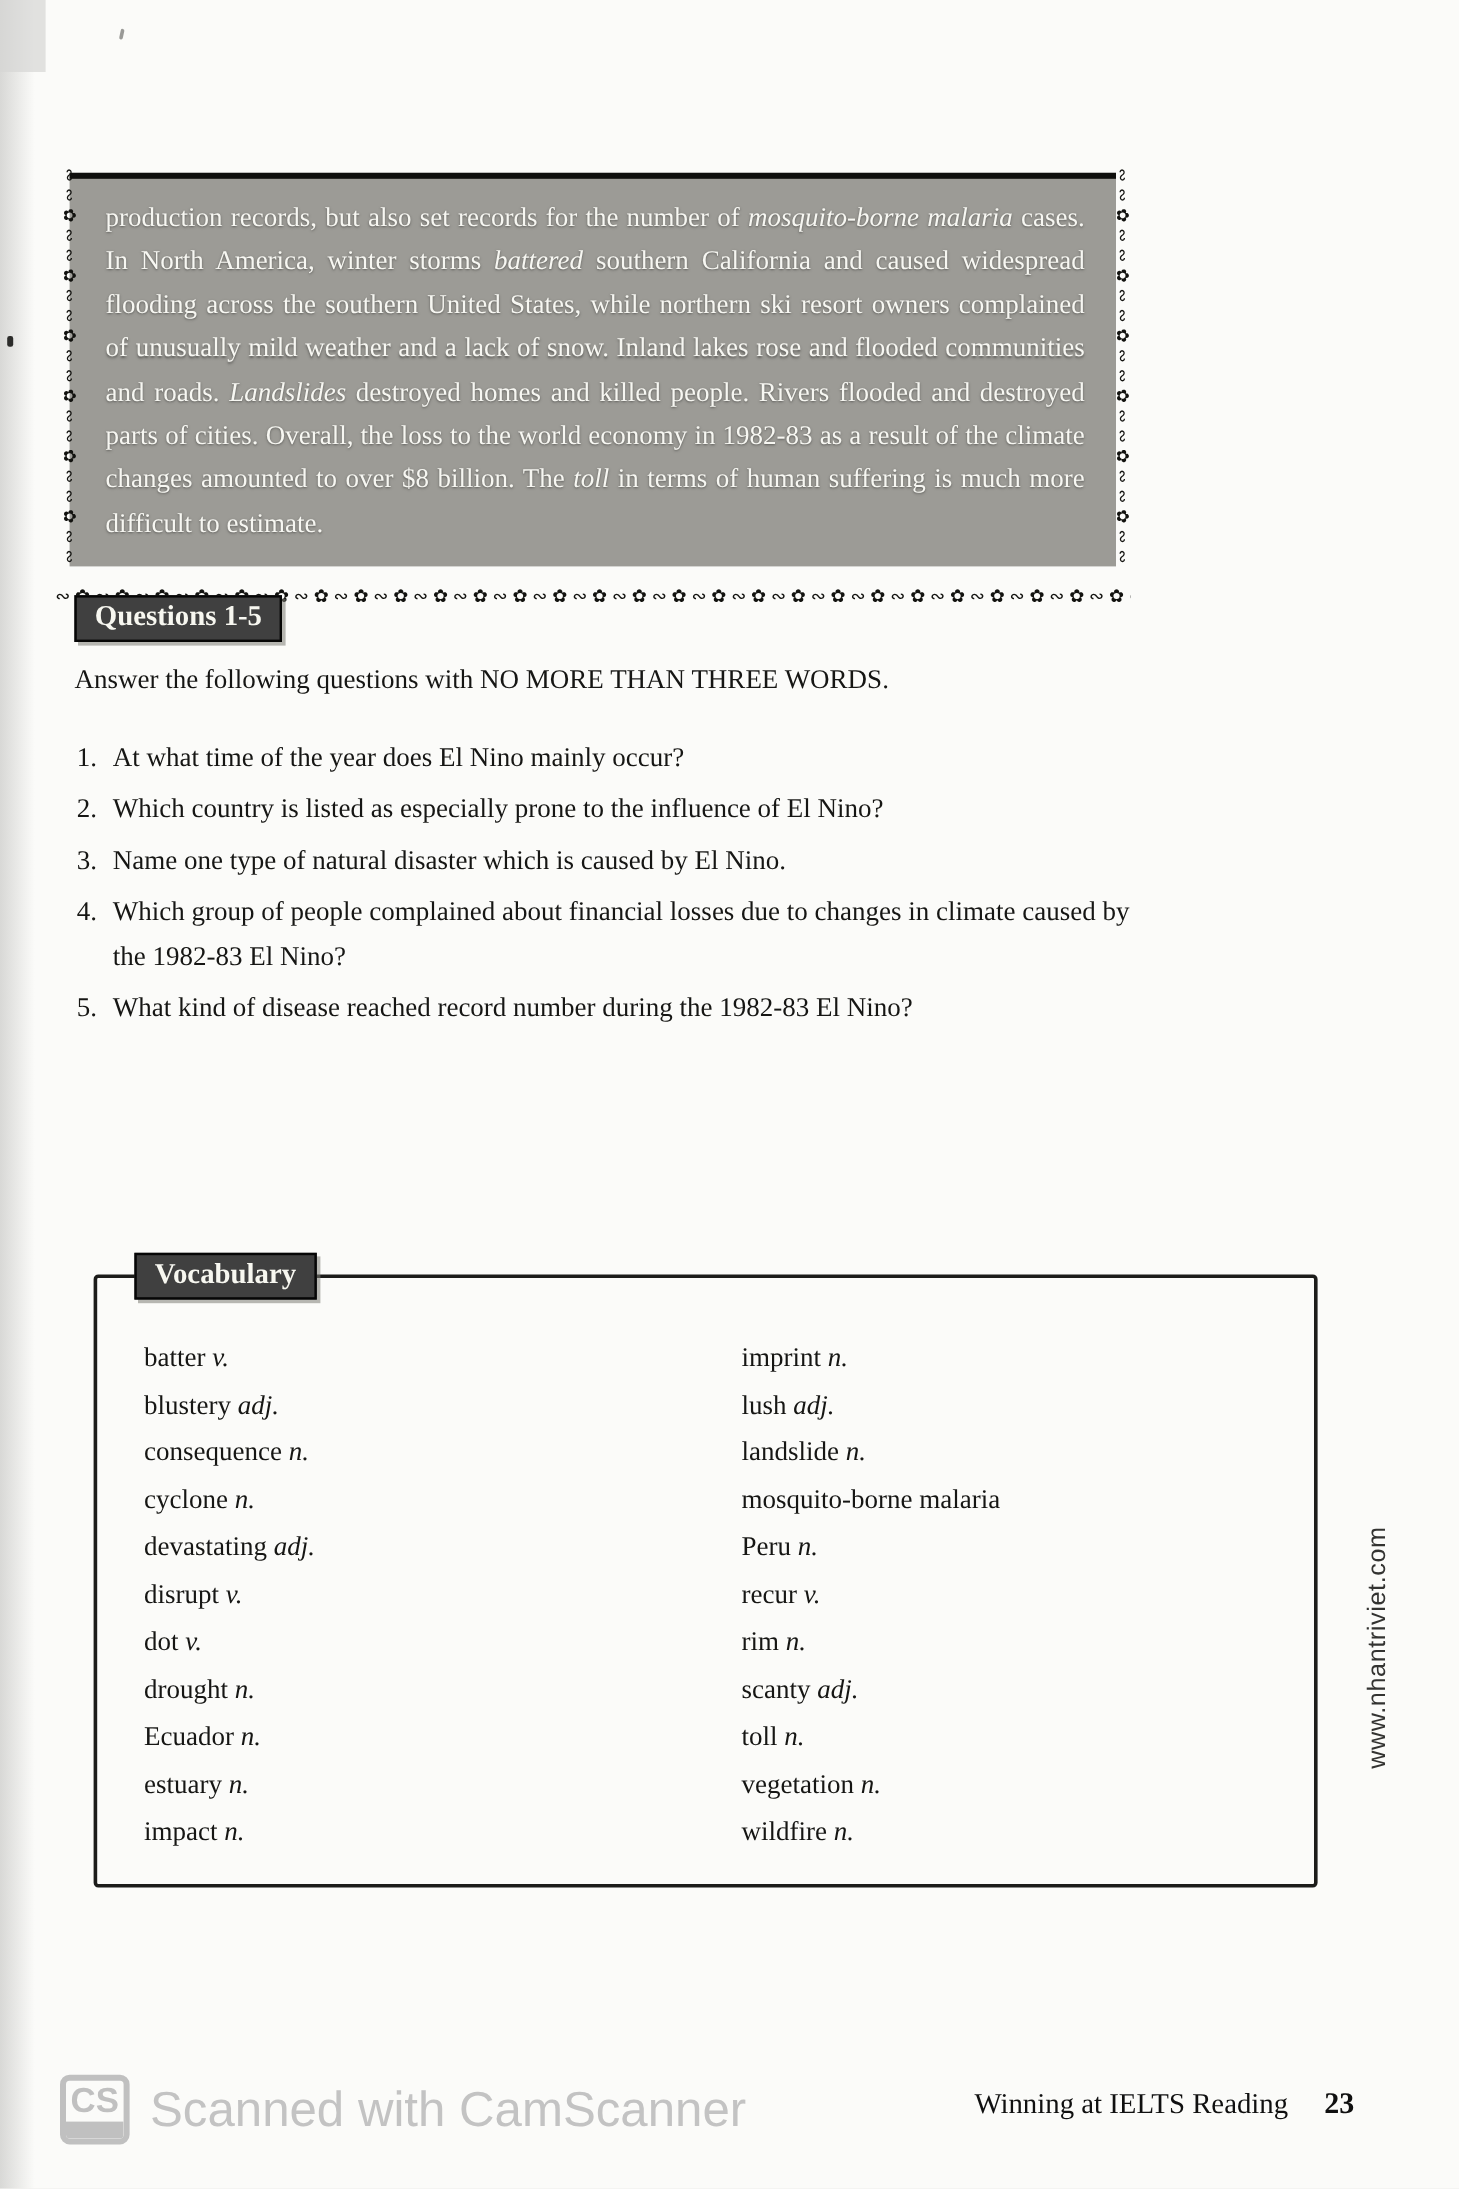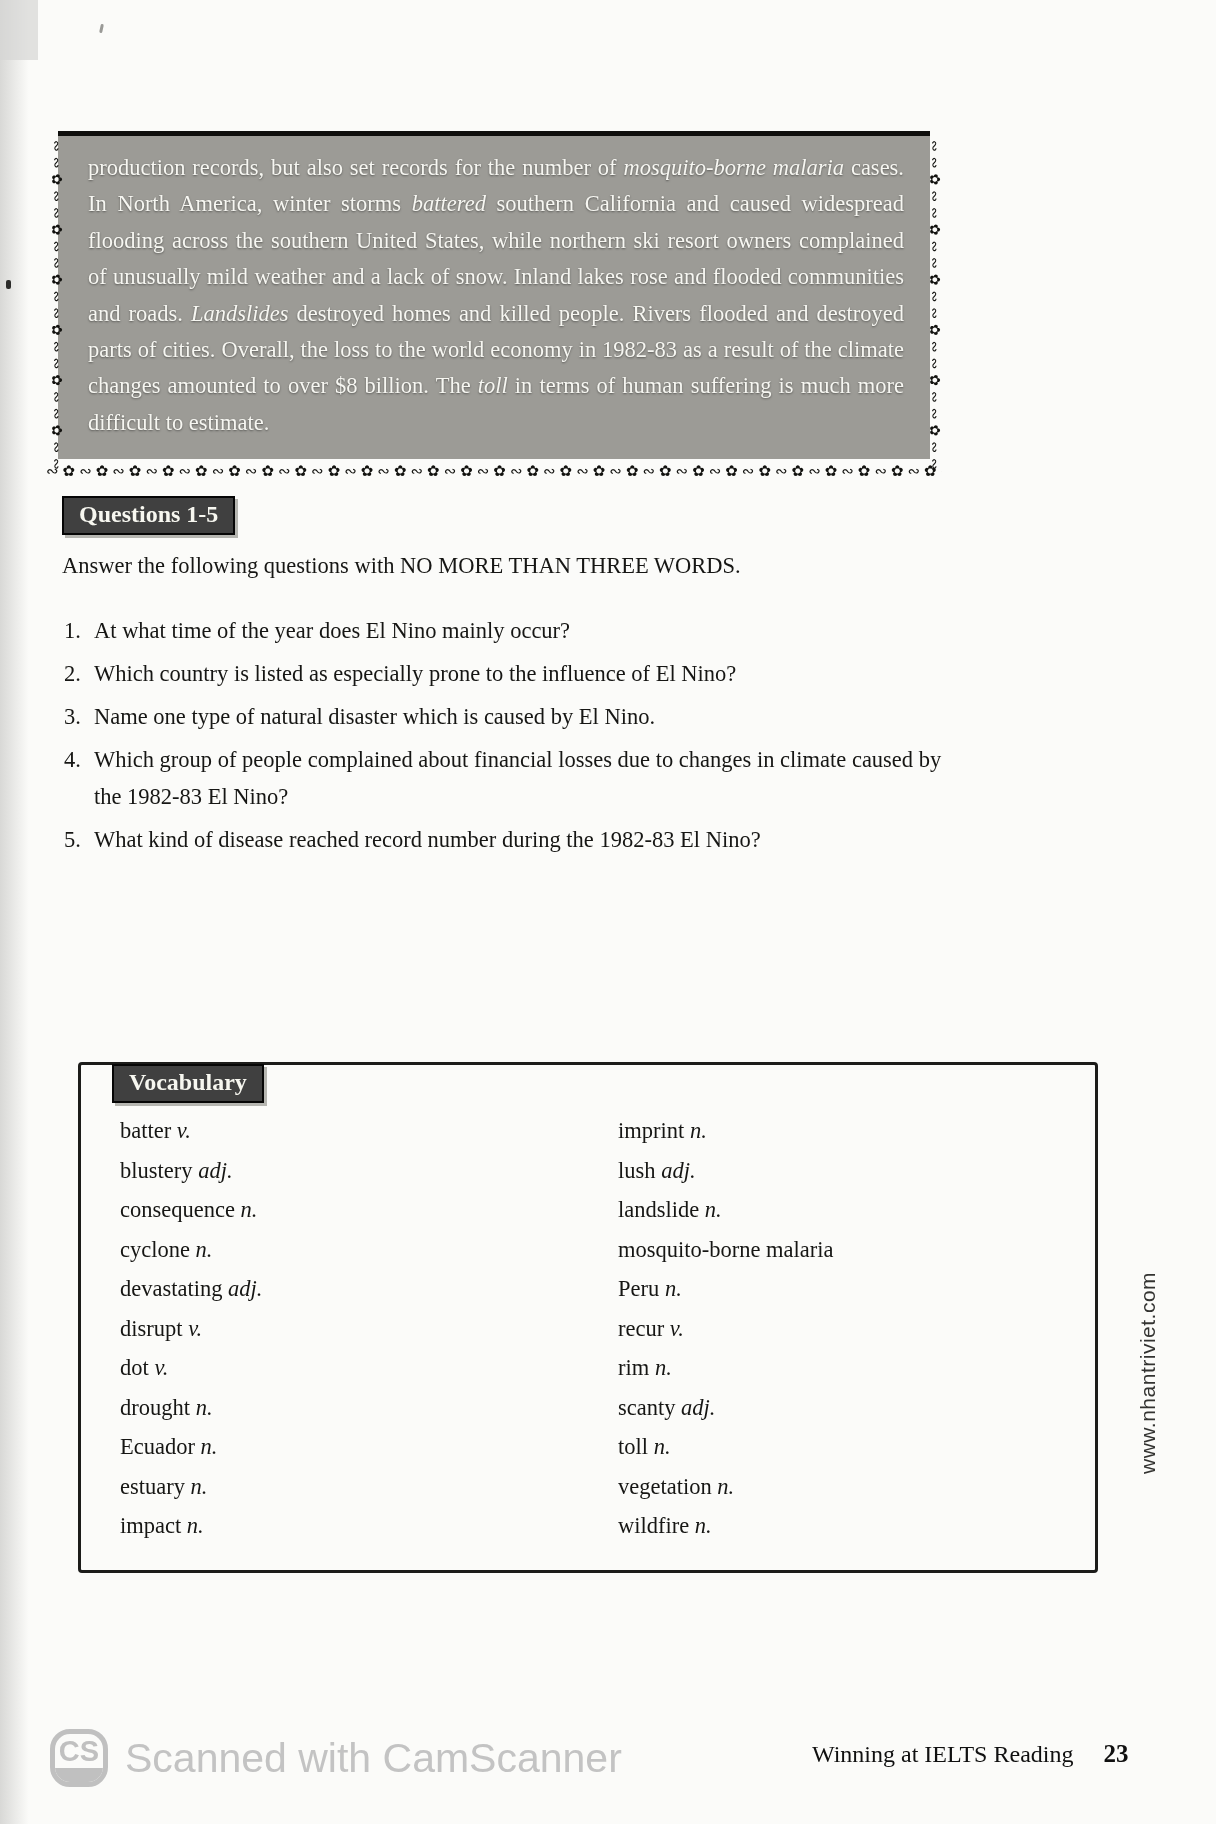--- a/index.html
+++ b/index.html
@@ -12,21 +12,21 @@
   .scan-edge{position:absolute;left:0;top:0;bottom:0;width:34px;
     background:linear-gradient(to right,#d8d8d6 0%,rgba(251,251,249,0) 85%);pointer-events:none;}
   .scan-corner{position:absolute;left:0;top:0;width:38px;height:60px;background:#d6d6d4;
     opacity:.7;pointer-events:none;}
   .speck-a{position:absolute;left:6px;top:280px;width:5px;height:9px;background:#2c2c2a;border-radius:2px;}
   .speck-b{position:absolute;left:100px;top:24px;width:3px;height:9px;background:#9a9a97;border-radius:2px;transform:rotate(12deg);}
 
   
   .passage-wrap{position:absolute;left:44px;top:128px;width:900px;}
   .passage-box{
-    margin:3px 14px;border-top:5px solid #0f0f0d;background:#9c9b96;
+    margin:16px 14px;border-top:5px solid #0f0f0d;background:#9c9b96;
     padding:14px 26px 18px 30px;min-height:289px;
     color:#f7f7f2;font-size:22.5px;line-height:36.4px;text-align:justify;
     text-shadow:0 1px 2px rgba(35,35,32,.55);
   }
   .chain-side{
     position:absolute;top:12px;width:330px;height:20px;
     font-family:"DejaVu Sans",sans-serif;font-size:14px;letter-spacing:5px;color:#12120f;
     white-space:nowrap;overflow:hidden;transform:rotate(90deg);transform-origin:0 0;
   }
   .chain-left{left:21px;}
@@ -52,32 +52,32 @@
   }
   .questions-list li{display:flex;margin-bottom:6px;line-height:37px;}
   .qnum{flex:0 0 30px;}
   .qtext{flex:1;}
 
   
   .vocab-box{
     position:absolute;left:78px;top:1062px;width:1014px;height:505px;
     border:3px solid #1c1c1a;border-radius:4px;background:transparent;
   }
-  .vocab-label{position:absolute;left:112px;top:1044px;z-index:2;margin-top:20px;}
+  .vocab-label{position:absolute;left:112px;top:1044px;z-index:2;}
   .vocab-cols{position:absolute;left:39px;top:46px;right:16px;display:flex;}
   .vocab-col{list-style:none;margin:0;padding:0;font-size:22.5px;}
   .vocab-col.c0{width:498px;flex:0 0 498px;}
   .vocab-col.c1{flex:1;}
   .vocab-col li{line-height:39.5px;}
   .vocab-col .pos{font-style:italic;}
 
   
   .watermark{position:absolute;left:50px;top:1729px;display:flex;align-items:center;gap:17px;}
   .cs-logo{position:relative;width:58px;height:58px;box-sizing:border-box;
-    border:5px solid #c0c0c0;border-radius:20px;background:#fbfbf9;overflow:hidden;}
+    border:5px solid #c0c0c0;border-radius:8px;background:#fbfbf9;overflow:hidden;}
   .cs-letters{position:absolute;left:0;right:0;top:0;text-align:center;
     font-family:"Liberation Sans","DejaVu Sans",sans-serif;font-weight:bold;font-size:29px;
     line-height:34px;color:#c0c0c0;letter-spacing:0;}
   .cs-bar{position:absolute;left:0;right:0;bottom:0;height:14px;background:#c0c0c0;}
   .wm-text{font-family:"Liberation Sans","DejaVu Sans",sans-serif;font-size:41px;color:#c3c3c3;}
   .book-footer{position:absolute;left:812px;top:1740px;display:flex;align-items:baseline;gap:30px;}
   .book-title{font-size:24px;color:#101010;}
   .page-number{font-family:Liberation Serif, serif;font-weight:bold;font-size:25px;color:#101010;}
   .site-vertical{position:absolute;left:1136px;top:1448px;width:26px;height:272px;}
   .site-vertical span{

